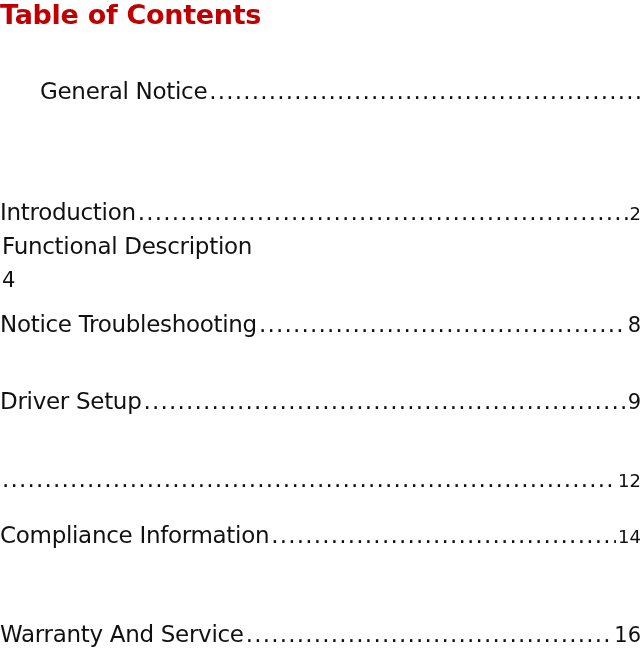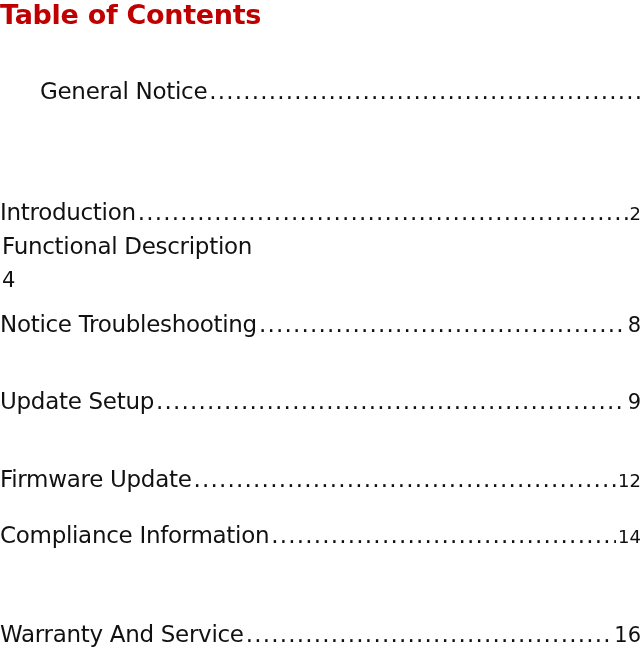--- a/index.html
+++ b/index.html
@@ -88,26 +88,25 @@
     <span class="toc-label">Functional Description</span>
     <span class="toc-leader"></span>
     <span class="toc-page">4</span>
   </div>
   <div class="toc-entry" style="top:233px;">
     <span class="toc-label">Notice Troubleshooting</span>
     <span class="toc-leader"></span>
     <span class="toc-page">8</span>
   </div>
   <div class="toc-entry" style="top:310px;">
-    <span class="toc-label">Update Setup</span>
+    <span class="toc-label">Driver Setup</span>
     <span class="toc-leader"></span>
     <span class="toc-page">9</span>
   </div>
   <div class="toc-entry" style="top:388px;">
-    <span class="toc-label">Firmware Update</span>
     <span class="toc-leader"></span>
     <span class="toc-page small">12</span>
   </div>
   <div class="toc-entry" style="top:444px;">
     <span class="toc-label">Compliance Information</span>
     <span class="toc-leader"></span>
     <span class="toc-page small">14</span>
   </div>
   <div class="toc-entry" style="top:543px;">
     <span class="toc-label">Warranty And Service</span>

